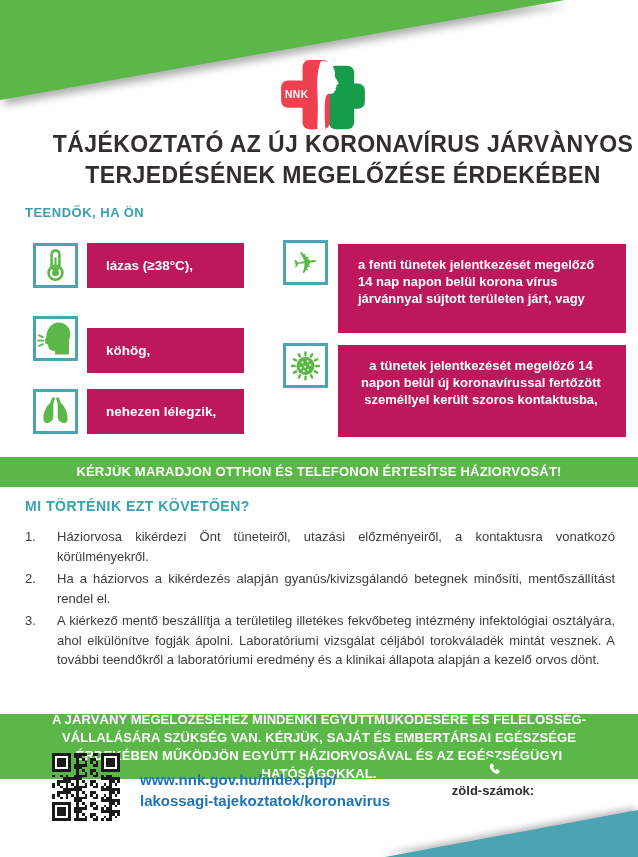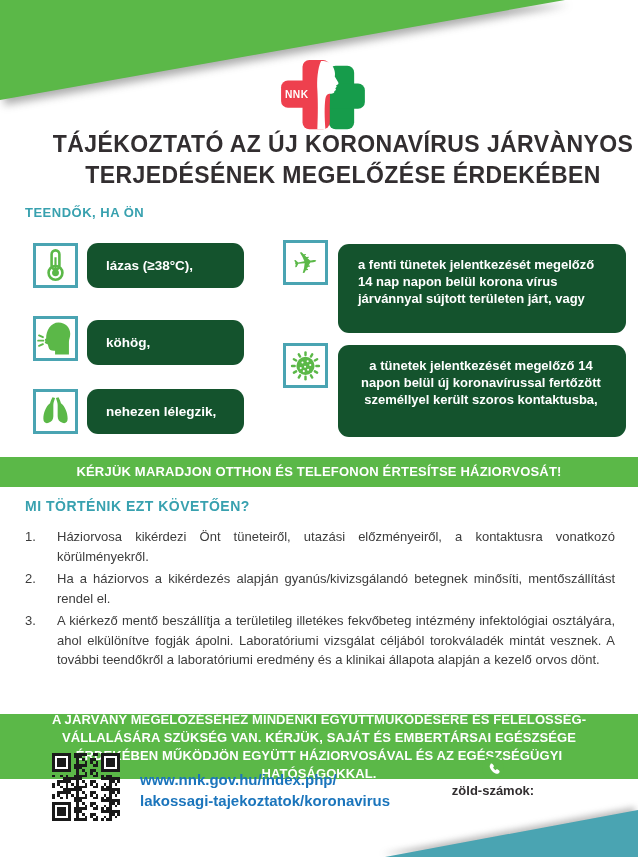--- a/index.html
+++ b/index.html
@@ -23,22 +23,22 @@
   .title { position:absolute; left:0; top:129px; width:638px; text-align:center;
     font-size:23px; font-weight:bold; line-height:31px; color:#322e30; letter-spacing:.4px;margin-left:24px; }
   
   .sec-heading { position:absolute; font-size:13px; font-weight:bold;
     color:#38a1af; letter-spacing:.5px; }
   .h-symptoms { left:25px; top:205px; }
   .h-next { left:25px; top:498px; font-size:14px; }
   
   .icon-box { position:absolute; width:45px; height:45px; background:#fff;
     border:3px solid #4aa4b2; display:flex; align-items:center; justify-content:center; }
-  .teal-box { position:absolute; background:#14532d; color:#fff; font-weight:bold;
-    display:flex; align-items:center;border-radius:11px; }
+  .teal-box { position:absolute; background:#be185d; color:#fff; font-weight:bold;
+    display:flex; align-items:center; }
   .teal-box.small { left:87px; width:157px; height:45px; font-size:13.5px; padding-left:19px; }
   .teal-box.big { left:338px; width:288px; font-size:13px; line-height:17px;
     padding:12px 22px 10px 20px; align-items:flex-start; }
   .plane-glyph { font-family:"DejaVu Sans", sans-serif; color:#5bb848; font-size:30px;
     line-height:1; transform:rotate(-8deg); font-weight:normal; }
   
   .banner { position:absolute; left:0; width:638px; background:#5bb848; color:#fff;
     font-weight:bold; text-align:center; }
   .banner1 { top:457px; height:30px; font-size:13px; line-height:30px; letter-spacing:.2px; }
   .banner2 { top:714px; height:65px; font-size:13px; line-height:18px;
@@ -126,21 +126,21 @@
   <div class="icon-box" style="left:33px; top:389px;">
     <svg viewBox="0 0 45 45" width="39" height="39">
       <path fill="#5bb848" d="M20 15c0-3 1.5-6 2-8l-3-1c-1 2-2.5 5-2.8 7C11.5 16.5 8.5 24 8.5 31c0 4.5 3 5.6 6 4.6 3.6-1.2 5.5-3.8 5.5-7.6V15z"></path>
       <path fill="#5bb848" d="M25 15c0-3-1.5-6-2-8l3-1c1 2 2.5 5 2.8 7 4.7 3.5 7.7 11 7.7 18 0 4.5-3 5.6-6 4.6-3.6-1.2-5.5-3.8-5.5-7.6V15z"></path>
     </svg>
   </div>
 
   <div class="teal-box small" style="top:243px;">
     <span>lázas (≥38°C),</span>
   </div>
-  <div class="teal-box small" style="top:320px;">
+  <div class="teal-box small" style="top:328px;">
     <span>köhög,</span>
   </div>
   <div class="teal-box small" style="top:389px;">
     <span>nehezen lélegzik,</span>
   </div>
 
   <div class="icon-box" style="left:283px; top:240px;">
     <span class="plane-glyph">✈</span>
   </div>
   <div class="teal-box big" style="top:244px; height:89px;">

